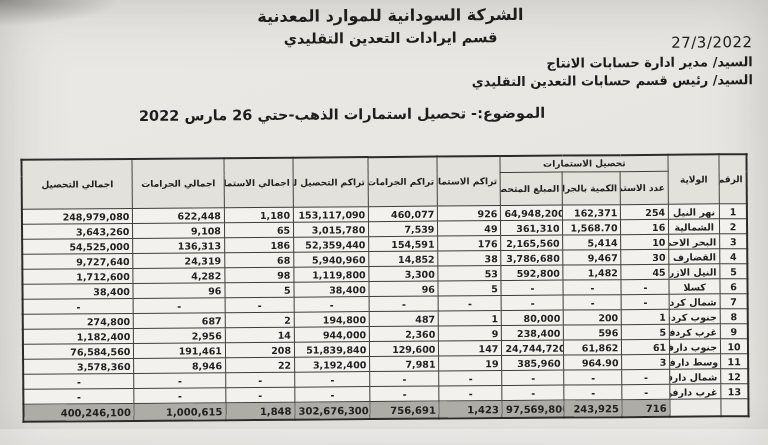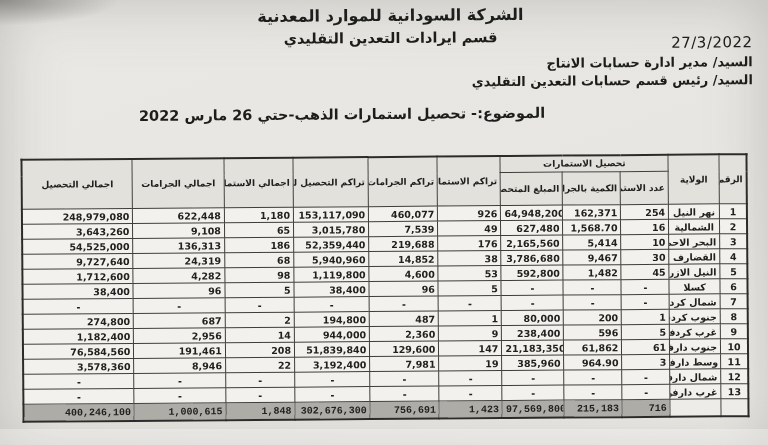--- a/index.html
+++ b/index.html
@@ -55,21 +55,21 @@
     background:#e3e1dc;font-size:9px;line-height:1.15;
     text-align:center;white-space:normal;padding:1px 1px;
   }
   thead tr.h1 th{height:15px;margin-left:36px;}
   thead tr.h2 th{height:32px;}
   tbody td{height:14px;font-size:9.5px;}
   .c-num{text-align:right;direction:ltr;}
   .c-ctr{text-align:center;}
   .c-state{text-align:center;font-size:9.5px;}
   .c-dash{text-align:center;direction:ltr;}
-  tfoot td{height:16px;font-size:10px;background:#aeaca7;font-family:Liberation Mono, monospace;}
+  tfoot td{height:16px;font-size:10px;background:#aeaca7;}
   tfoot td.blank{background:#edecе8;background:#edece8;}
 </style>
 </head>
 <body>
 
 <div class="paper">
   <div class="corner-shade"></div>
 
   <div class="scan">
     <div class="title-block">
@@ -129,36 +129,36 @@
             <td class="c-num">153,117,090</td>
             <td class="c-num">1,180</td>
             <td class="c-num">622,448</td>
             <td class="c-num">248,979,080</td>
           </tr>
           <tr>
             <td class="c-ctr">2</td>
             <td class="c-state">الشمالية</td>
             <td class="c-num">16</td>
             <td class="c-num">1,568.70</td>
-            <td class="c-num">627,480</td>
+            <td class="c-num">361,310</td>
             <td class="c-num">49</td>
             <td class="c-num">7,539</td>
             <td class="c-num">3,015,780</td>
             <td class="c-num">65</td>
             <td class="c-num">9,108</td>
             <td class="c-num">3,643,260</td>
           </tr>
           <tr>
             <td class="c-ctr">3</td>
             <td class="c-state">البحر الاحمر</td>
             <td class="c-num">10</td>
             <td class="c-num">5,414</td>
             <td class="c-num">2,165,560</td>
             <td class="c-num">176</td>
-            <td class="c-num">219,688</td>
+            <td class="c-num">154,591</td>
             <td class="c-num">52,359,440</td>
             <td class="c-num">186</td>
             <td class="c-num">136,313</td>
             <td class="c-num">54,525,000</td>
           </tr>
           <tr>
             <td class="c-ctr">4</td>
             <td class="c-state">القضارف</td>
             <td class="c-num">30</td>
             <td class="c-num">9,467</td>
@@ -170,21 +170,21 @@
             <td class="c-num">24,319</td>
             <td class="c-num">9,727,640</td>
           </tr>
           <tr>
             <td class="c-ctr">5</td>
             <td class="c-state">النيل الازرق</td>
             <td class="c-num">45</td>
             <td class="c-num">1,482</td>
             <td class="c-num">592,800</td>
             <td class="c-num">53</td>
-            <td class="c-num">4,600</td>
+            <td class="c-num">3,300</td>
             <td class="c-num">1,119,800</td>
             <td class="c-num">98</td>
             <td class="c-num">4,282</td>
             <td class="c-num">1,712,600</td>
           </tr>
           <tr>
             <td class="c-ctr">6</td>
             <td class="c-state">كسلا</td>
             <td class="c-dash">-</td>
             <td class="c-dash">-</td>
@@ -233,21 +233,21 @@
             <td class="c-num">944,000</td>
             <td class="c-num">14</td>
             <td class="c-num">2,956</td>
             <td class="c-num">1,182,400</td>
           </tr>
           <tr>
             <td class="c-ctr">10</td>
             <td class="c-state">جنوب دارفور</td>
             <td class="c-num">61</td>
             <td class="c-num">61,862</td>
-            <td class="c-num">21,183,350</td>
+            <td class="c-num">24,744,720</td>
             <td class="c-num">147</td>
             <td class="c-num">129,600</td>
             <td class="c-num">51,839,840</td>
             <td class="c-num">208</td>
             <td class="c-num">191,461</td>
             <td class="c-num">76,584,560</td>
           </tr>
           <tr>
             <td class="c-ctr">11</td>
             <td class="c-state">وسط دارفور</td>
@@ -286,21 +286,21 @@
             <td class="c-dash">-</td>
             <td class="c-dash">-</td>
             <td class="c-dash">-</td>
           </tr>
         </tbody>
       <tfoot>
         <tr>
           <td class="blank"></td>
           <td class="blank"></td>
           <td class="c-num">716</td>
-          <td class="c-num">215,183</td>
+          <td class="c-num">243,925</td>
           <td class="c-num">97,569,800</td>
           <td class="c-num">1,423</td>
           <td class="c-num">756,691</td>
           <td class="c-num">302,676,300</td>
           <td class="c-num">1,848</td>
           <td class="c-num">1,000,615</td>
           <td class="c-num">400,246,100</td>
         </tr>
       </tfoot>
     </table>

